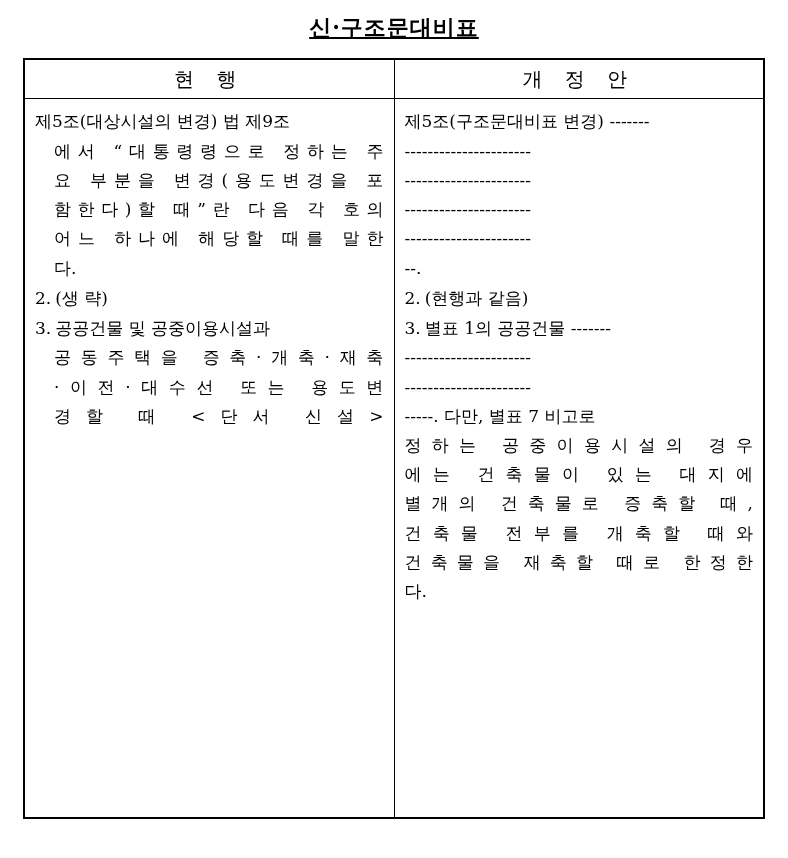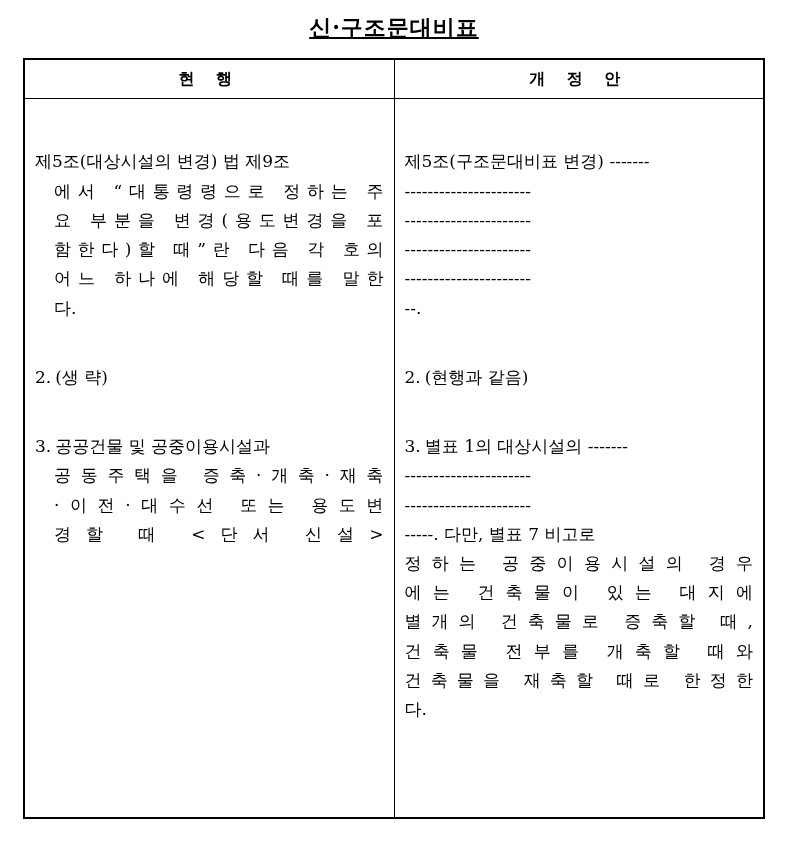--- a/index.html
+++ b/index.html
@@ -38,42 +38,41 @@
     table-layout: fixed;
     border: 2px solid #000;
   }
   table.compare th, table.compare td {
     border: 1px solid #000;
     vertical-align: top;
     padding: 0;
   }
   table.compare thead th {
     height: 38px;
-    font-size: 16px;
-    font-weight: bold;
+    font-size: 20px;
+    font-weight: normal;
     letter-spacing: 8px;
     text-align: center;
     vertical-align: middle;
     border-bottom: 1px solid #000;
   }
   table.compare tbody td {
     height: 700px;
     padding: 8px 10px 10px 10px;
   }
   .col-left { width: 50%; }
   .col-right { width: 50%; }
 
   .blk {
     font-size: 17px;
     line-height: 1.72;
     margin: 0 0 0 0;
   }
   .para {
     margin-bottom: 1px;
-    margin-top: 40px;
   }
   
   .line {
     display: flex;
     justify-content: space-between;
     white-space: nowrap;
   }
   .line.first {
     justify-content: flex-start;
   }
@@ -301,21 +300,21 @@
             </div>
 
             <div class="para hang">
               <span class="marker">2.</span>
               <span class="body">(현행과 같음)</span>
             </div>
 
             <div class="para">
               <div class="hang">
                 <span class="marker">3.</span>
-                <span class="body"><span class="u">별표 1의 대상시설의</span>&nbsp;<span class="dashes">-------</span></span>
+                <span class="body"><span class="u">별표 1의 공공건물</span>&nbsp;<span class="dashes">-------</span></span>
               </div>
               <div class="line" style="justify-content: flex-start;">
                   <span class="dashes">----------------------</span>
                 </div>
               <div class="line" style="justify-content: flex-start;">
                   <span class="dashes">----------------------</span>
                 </div>
               <div class="line" style="justify-content: flex-start;">
                 <span class="dashes">-----.</span>
                   <span>&nbsp;</span>

